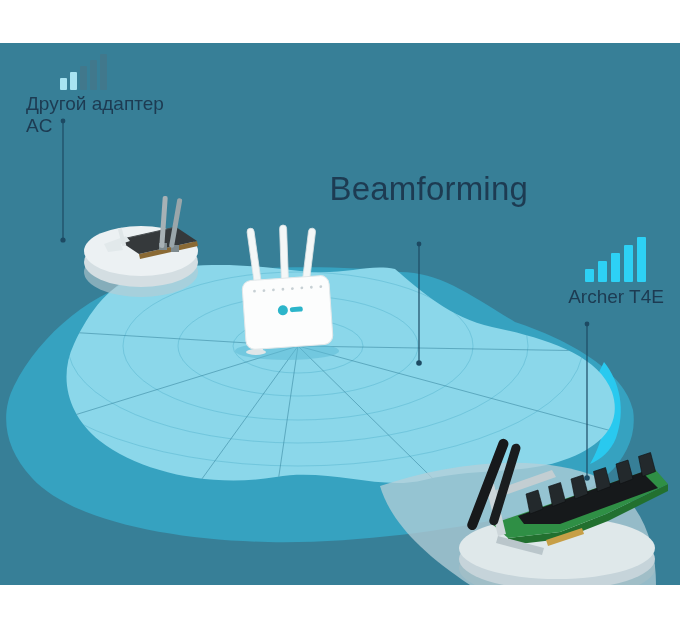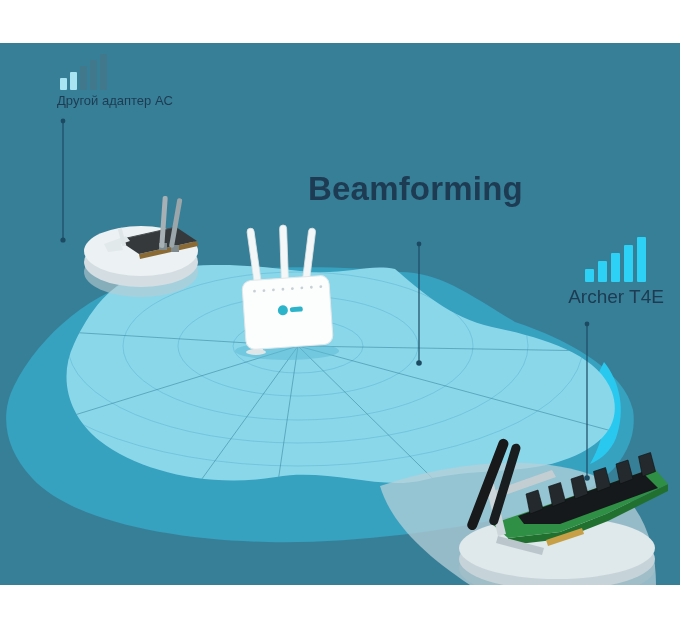--- a/index.html
+++ b/index.html
@@ -18,22 +18,22 @@
   .stage{
     position:relative;width:680px;height:630px;overflow:hidden;
     background:var(--bg-teal);
     font-family:"Liberation Sans", sans-serif;
   }
   svg.art{position:absolute;left:0;top:0;z-index:1;display:block;}
   .band{position:absolute;left:0;width:100%;background:var(--band-white);z-index:5;}
   .band.top{top:0;height:43px;}
   .band.bottom{top:585px;height:45px;}
   .overlay{position:absolute;z-index:6;color:var(--text-navy);}
-  .page-title{left:308px;top:170px;width:220px;text-align:left;font-size:33px;font-weight:700;letter-spacing:.2px;}
-  .label-left{left:32px;top:93px;width:166px;text-align:center;font-size:13px;font-weight:500;}
+  .page-title{left:308px;top:170px;width:220px;text-align:right;font-size:33px;font-weight:400;letter-spacing:.2px;}
+  .label-left{left:26px;top:93px;width:166px;font-size:19px;font-weight:500;}
   .label-right{left:533px;top:286px;width:166px;text-align:center;font-size:19px;font-weight:500;}
   .signal-bars{position:absolute;display:flex;align-items:flex-end;z-index:6;}
   .signal-left{left:60px;top:54px;height:36px;gap:3px;}
   .signal-right{left:585px;top:237px;height:45px;gap:4px;}
   .signal-bars .bar{width:7px;border-radius:1px;background:var(--signal-unlit);}
   .signal-right .bar{width:9px;}
   .signal-bars .bar.lit{background:var(--signal-lit);}
   .signal-left .bar.lit{background:var(--signal-lit-pale);}
   .fill-bg{fill:var(--bg-teal);}
   .fill-medium{fill:var(--blob-medium);}

